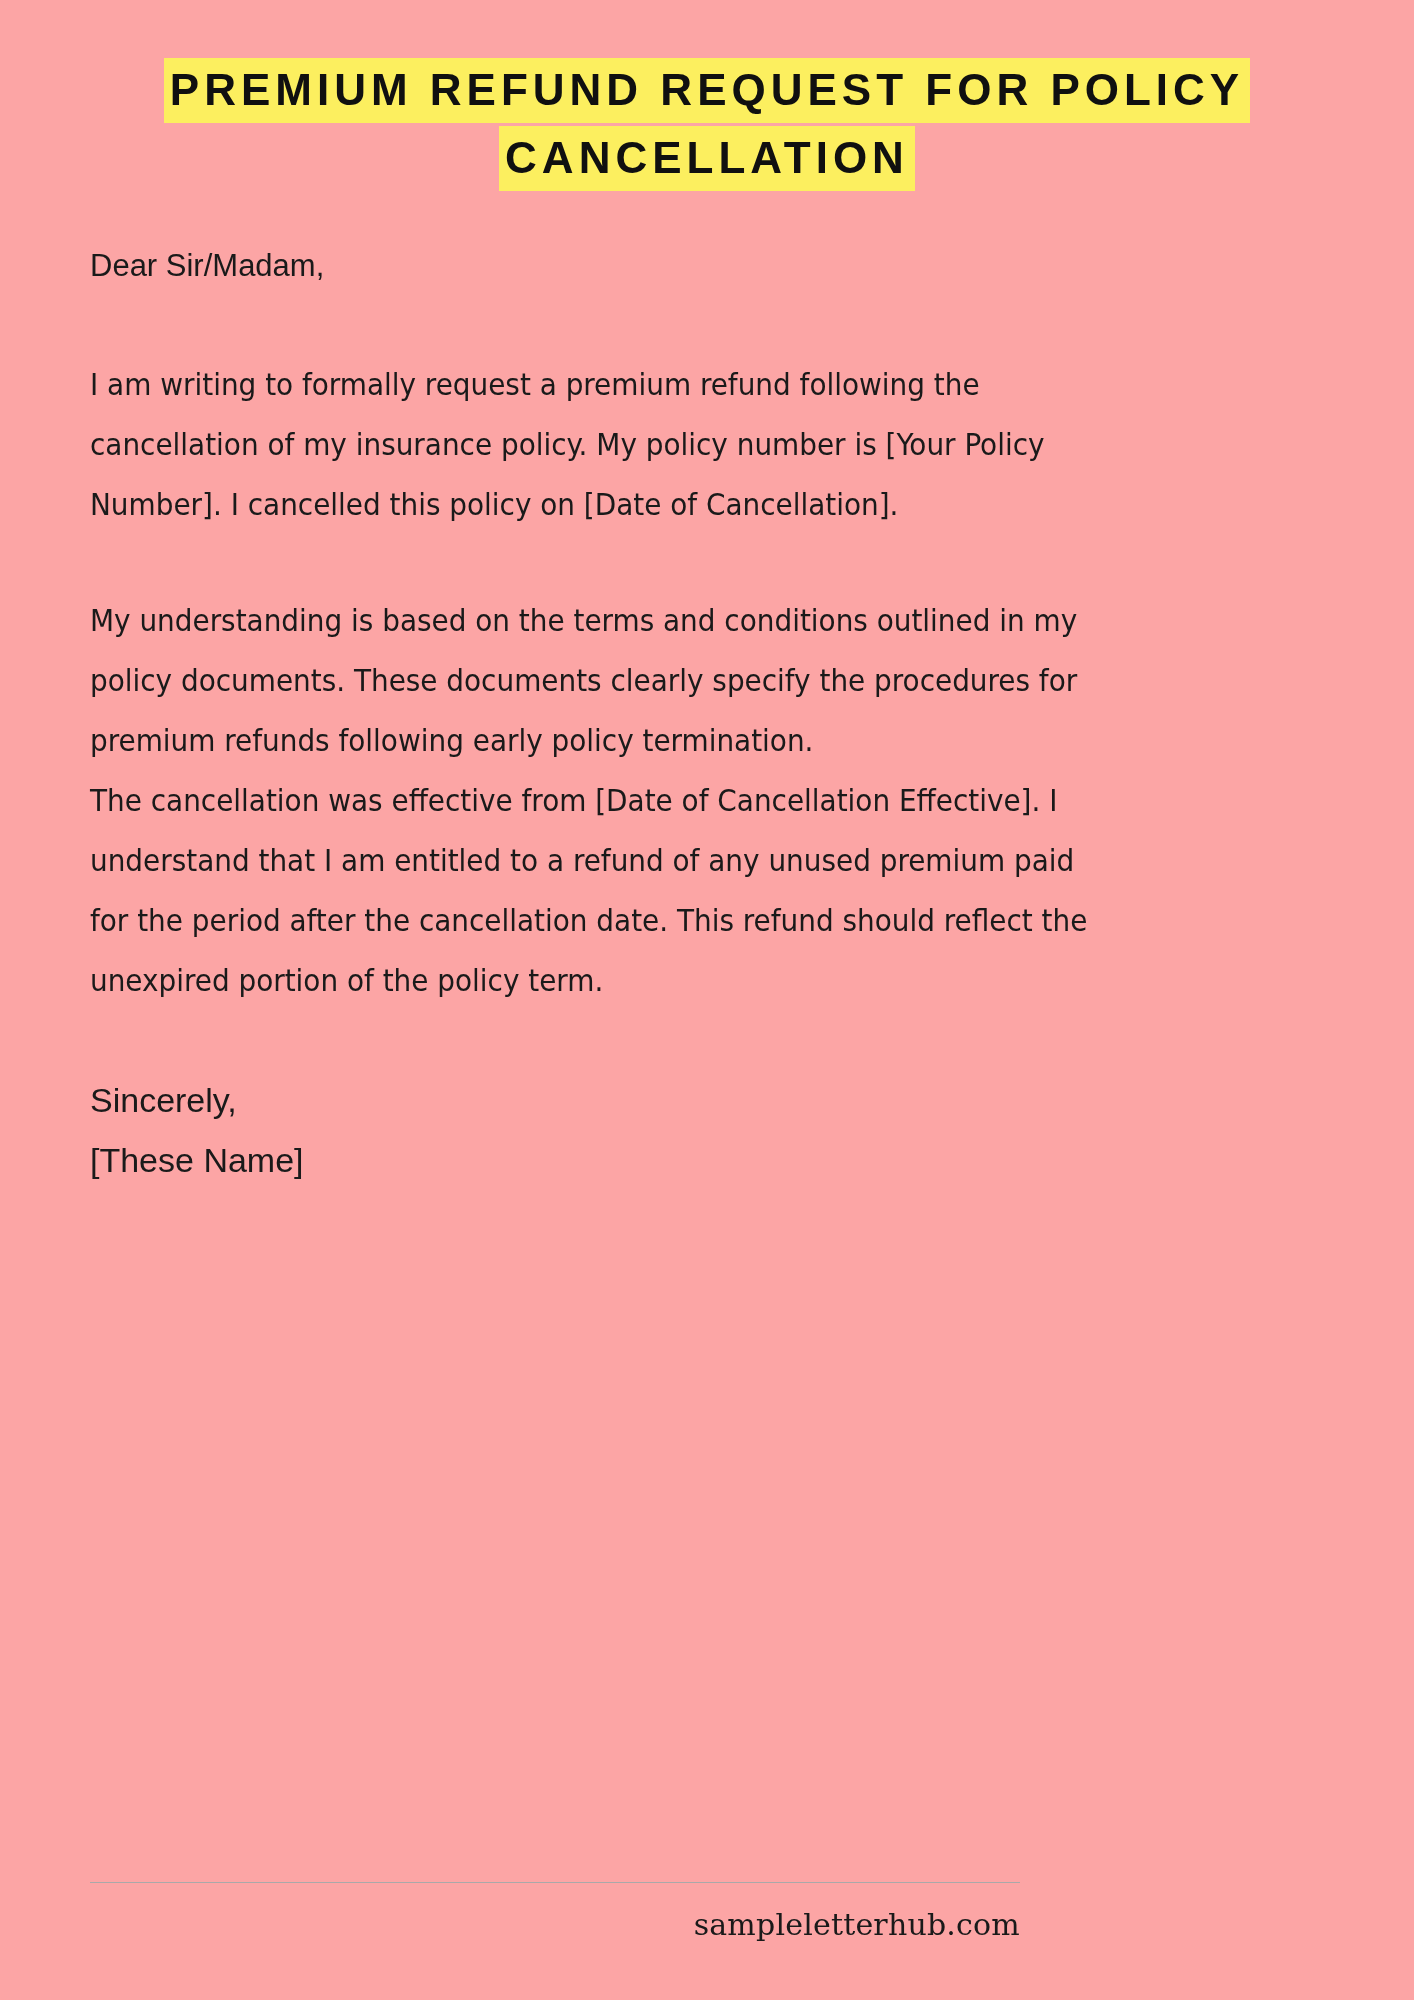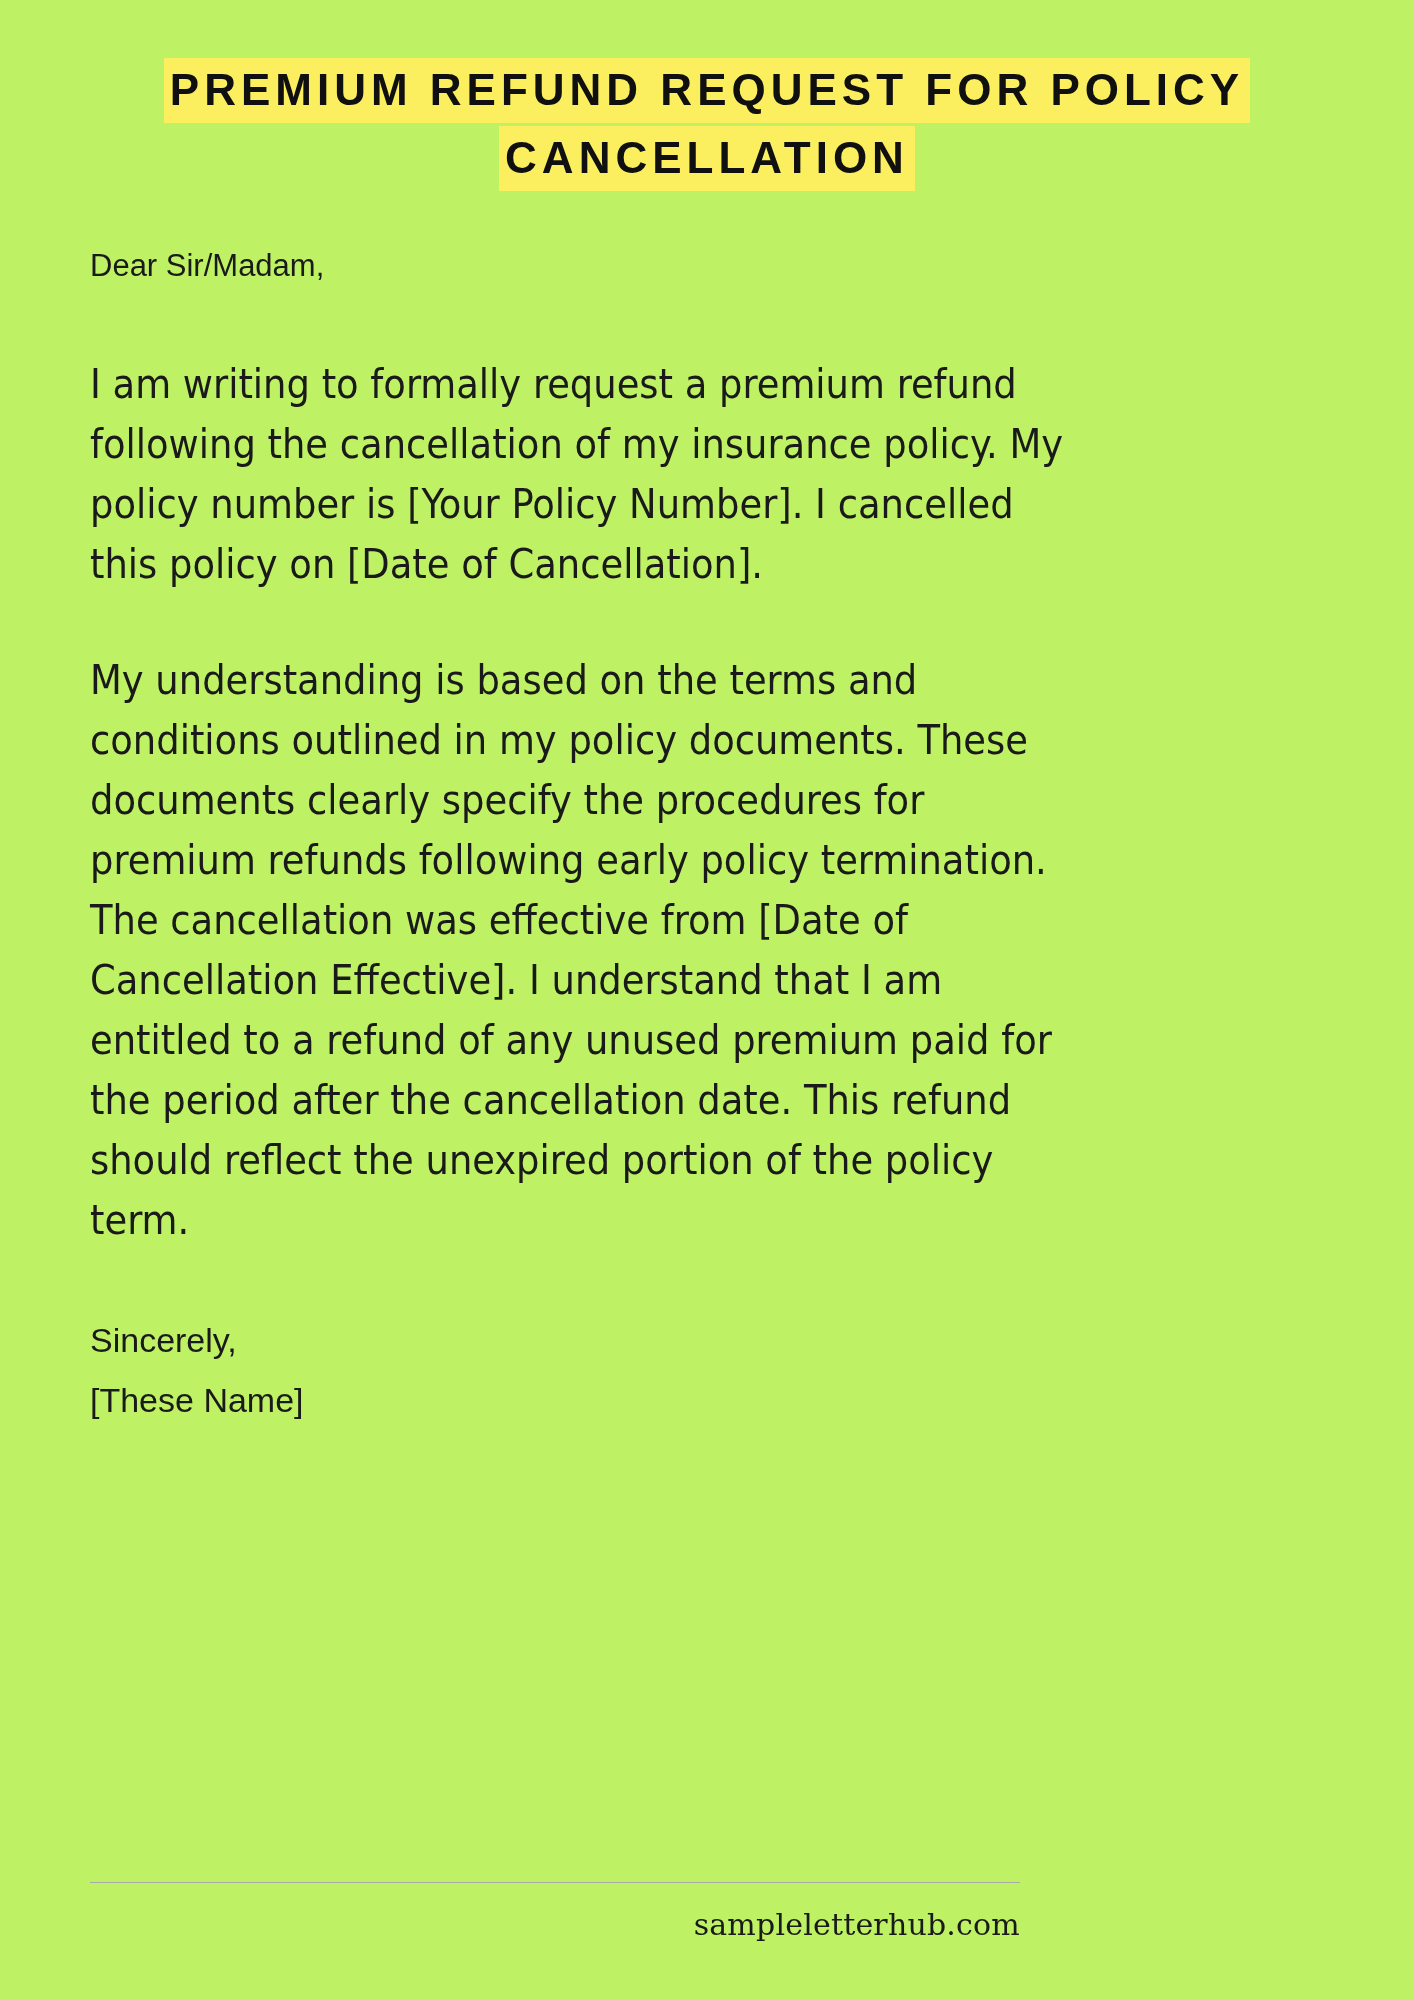--- a/index.html
+++ b/index.html
@@ -11,21 +11,21 @@
     height: 2000px;
     background: #ffffff;
     font-family: "DejaVu Sans", sans-serif;
     overflow: hidden;
   }
 
   .page {
     position: relative;
     width: 1414px;
     height: 2000px;
-    background: #bef264;
+    background: #fca5a5;
     box-sizing: border-box;
     padding: 0;
   }
 
   
   .title-block {
     padding: 56px 112px 0 112px;
     text-align: center;
   }
   .title-text {
@@ -44,21 +44,21 @@
   }
 
   
   .body-block {
     padding: 0 120px 0 90px;
     margin-top: 44px;
   }
   .para {
     font-family: "DejaVu Sans Condensed", "Liberation Sans Narrow", "Liberation Sans", sans-serif;
     font-stretch: condensed;
-    font-size: 41px;
+    font-size: 31px;
     line-height: 60px;
     color: #1a1a1a;
     margin: 0 0 56px 0;
     max-width: 1000px;
     font-weight: 400;
   }
   .para.greeting {
     font-family: "Liberation Sans", sans-serif;
     font-stretch: normal;
     font-size: 31px;

